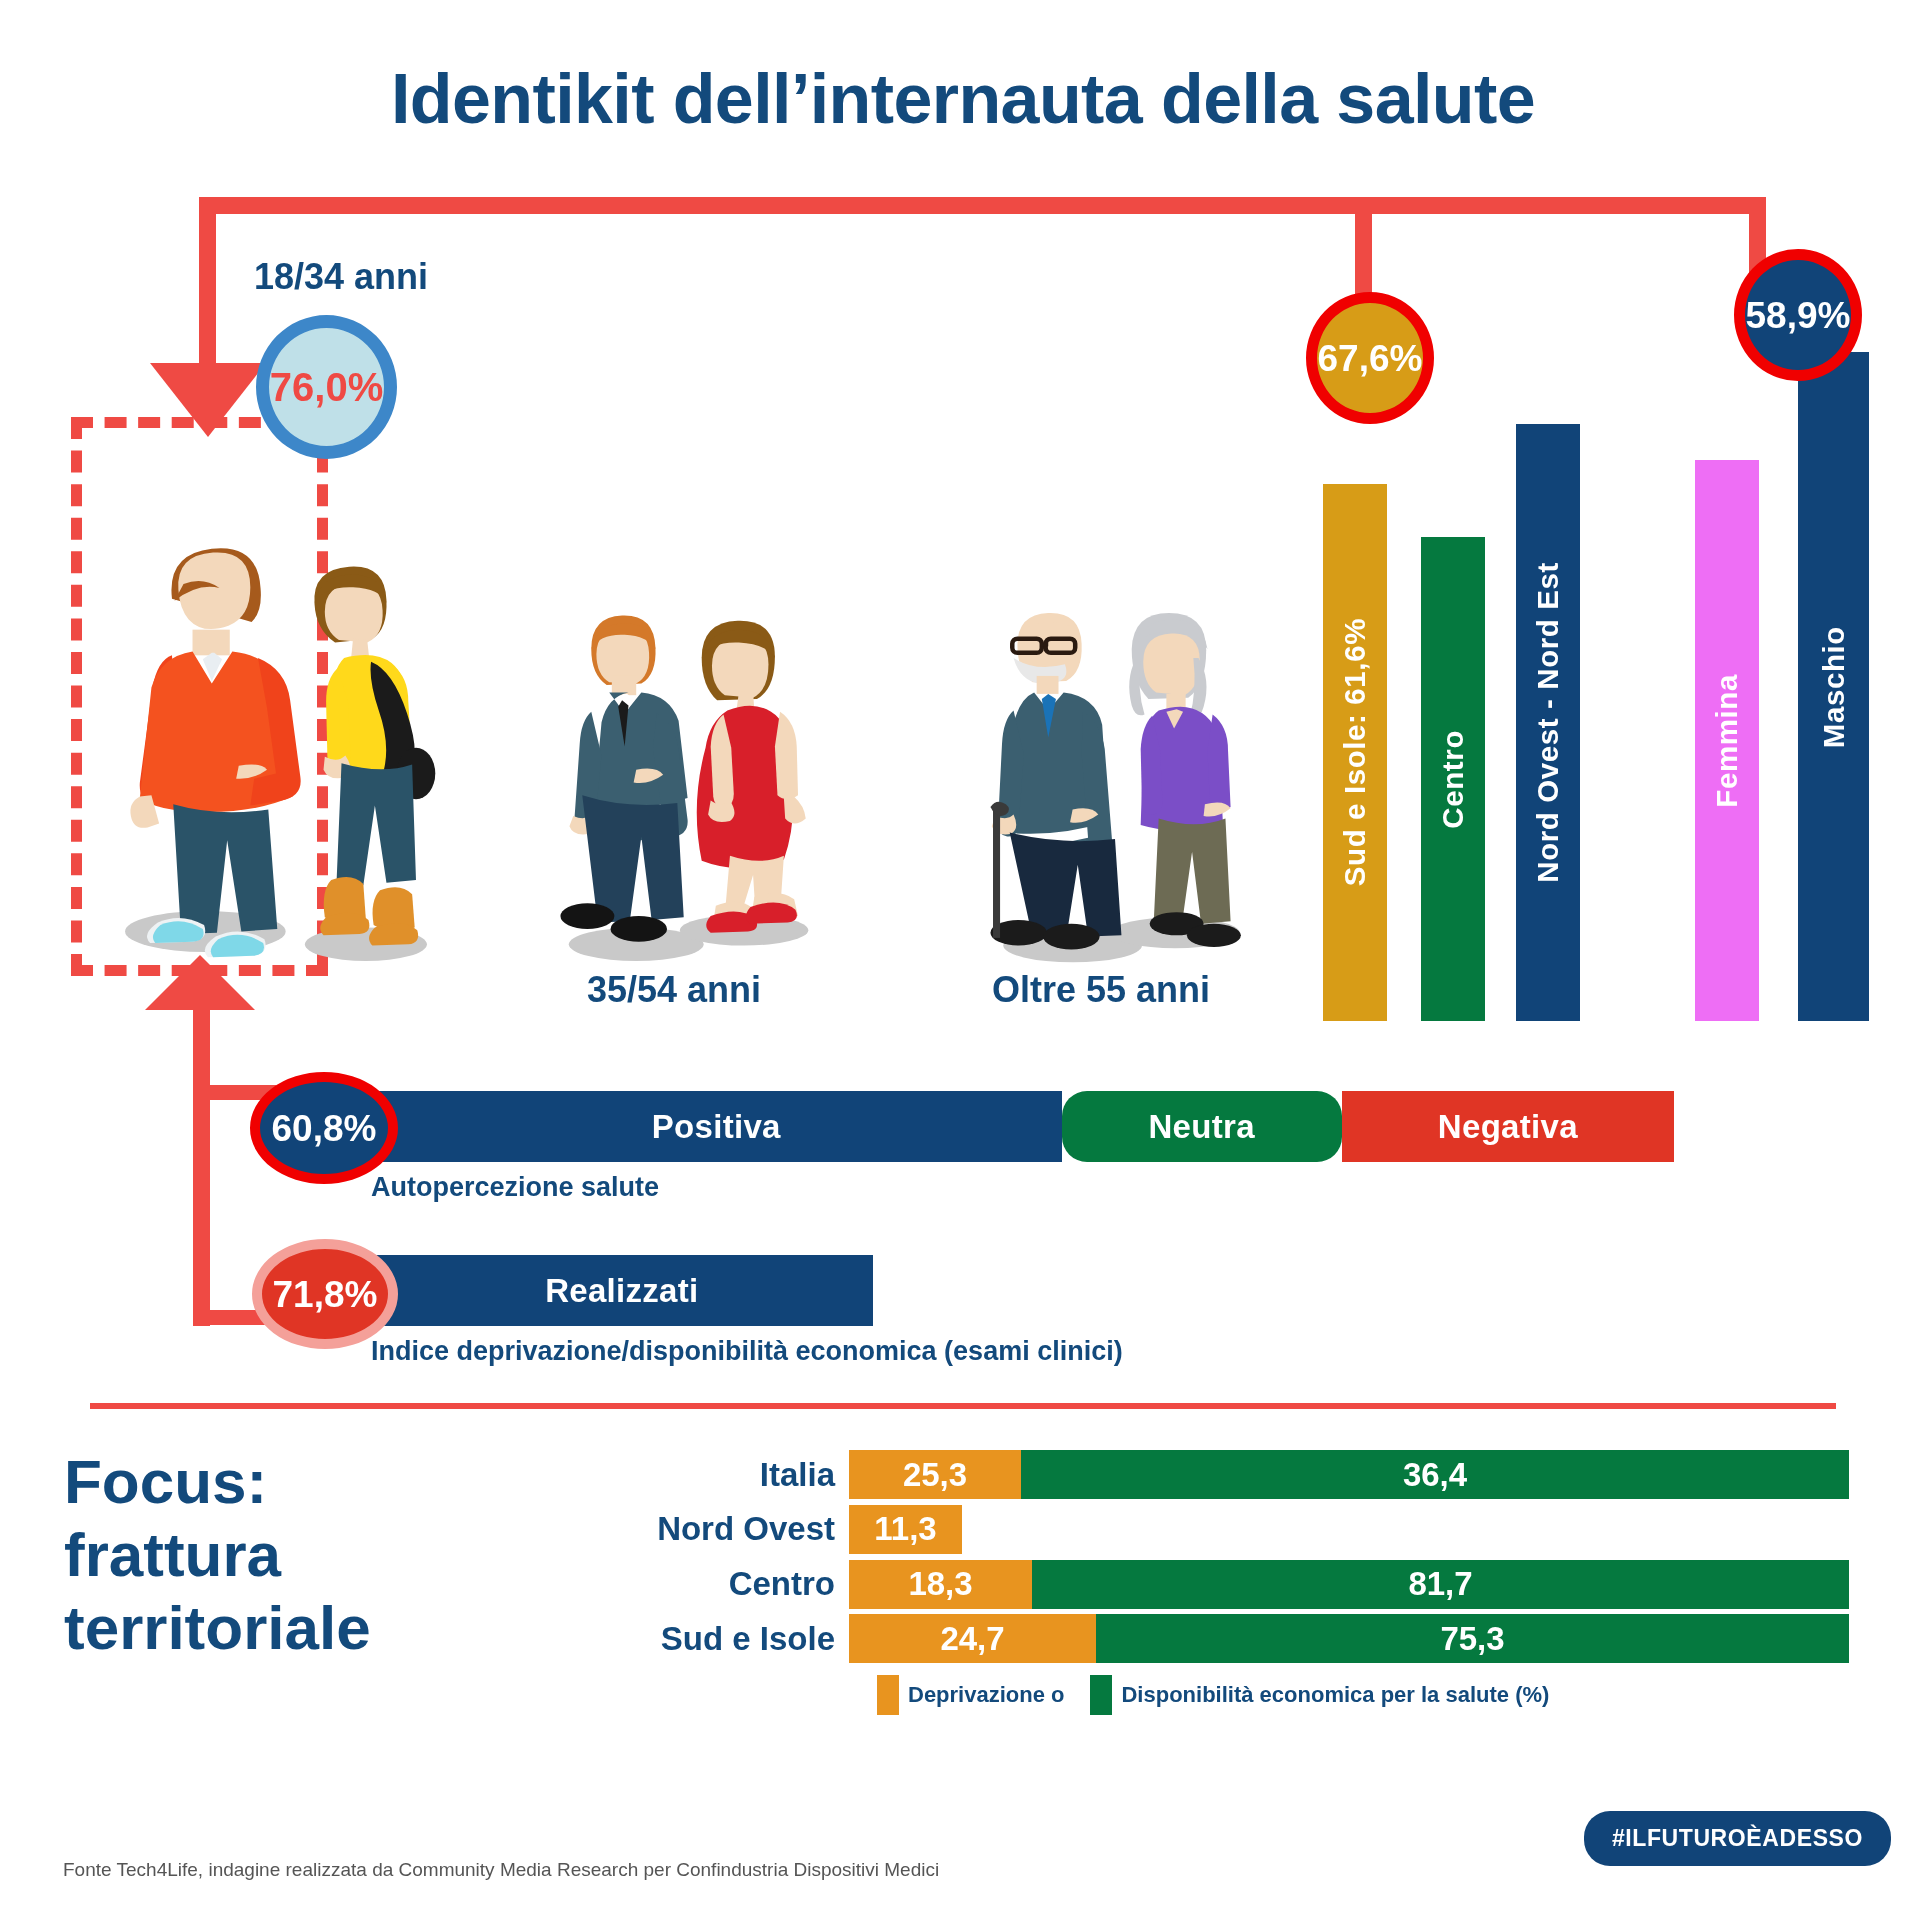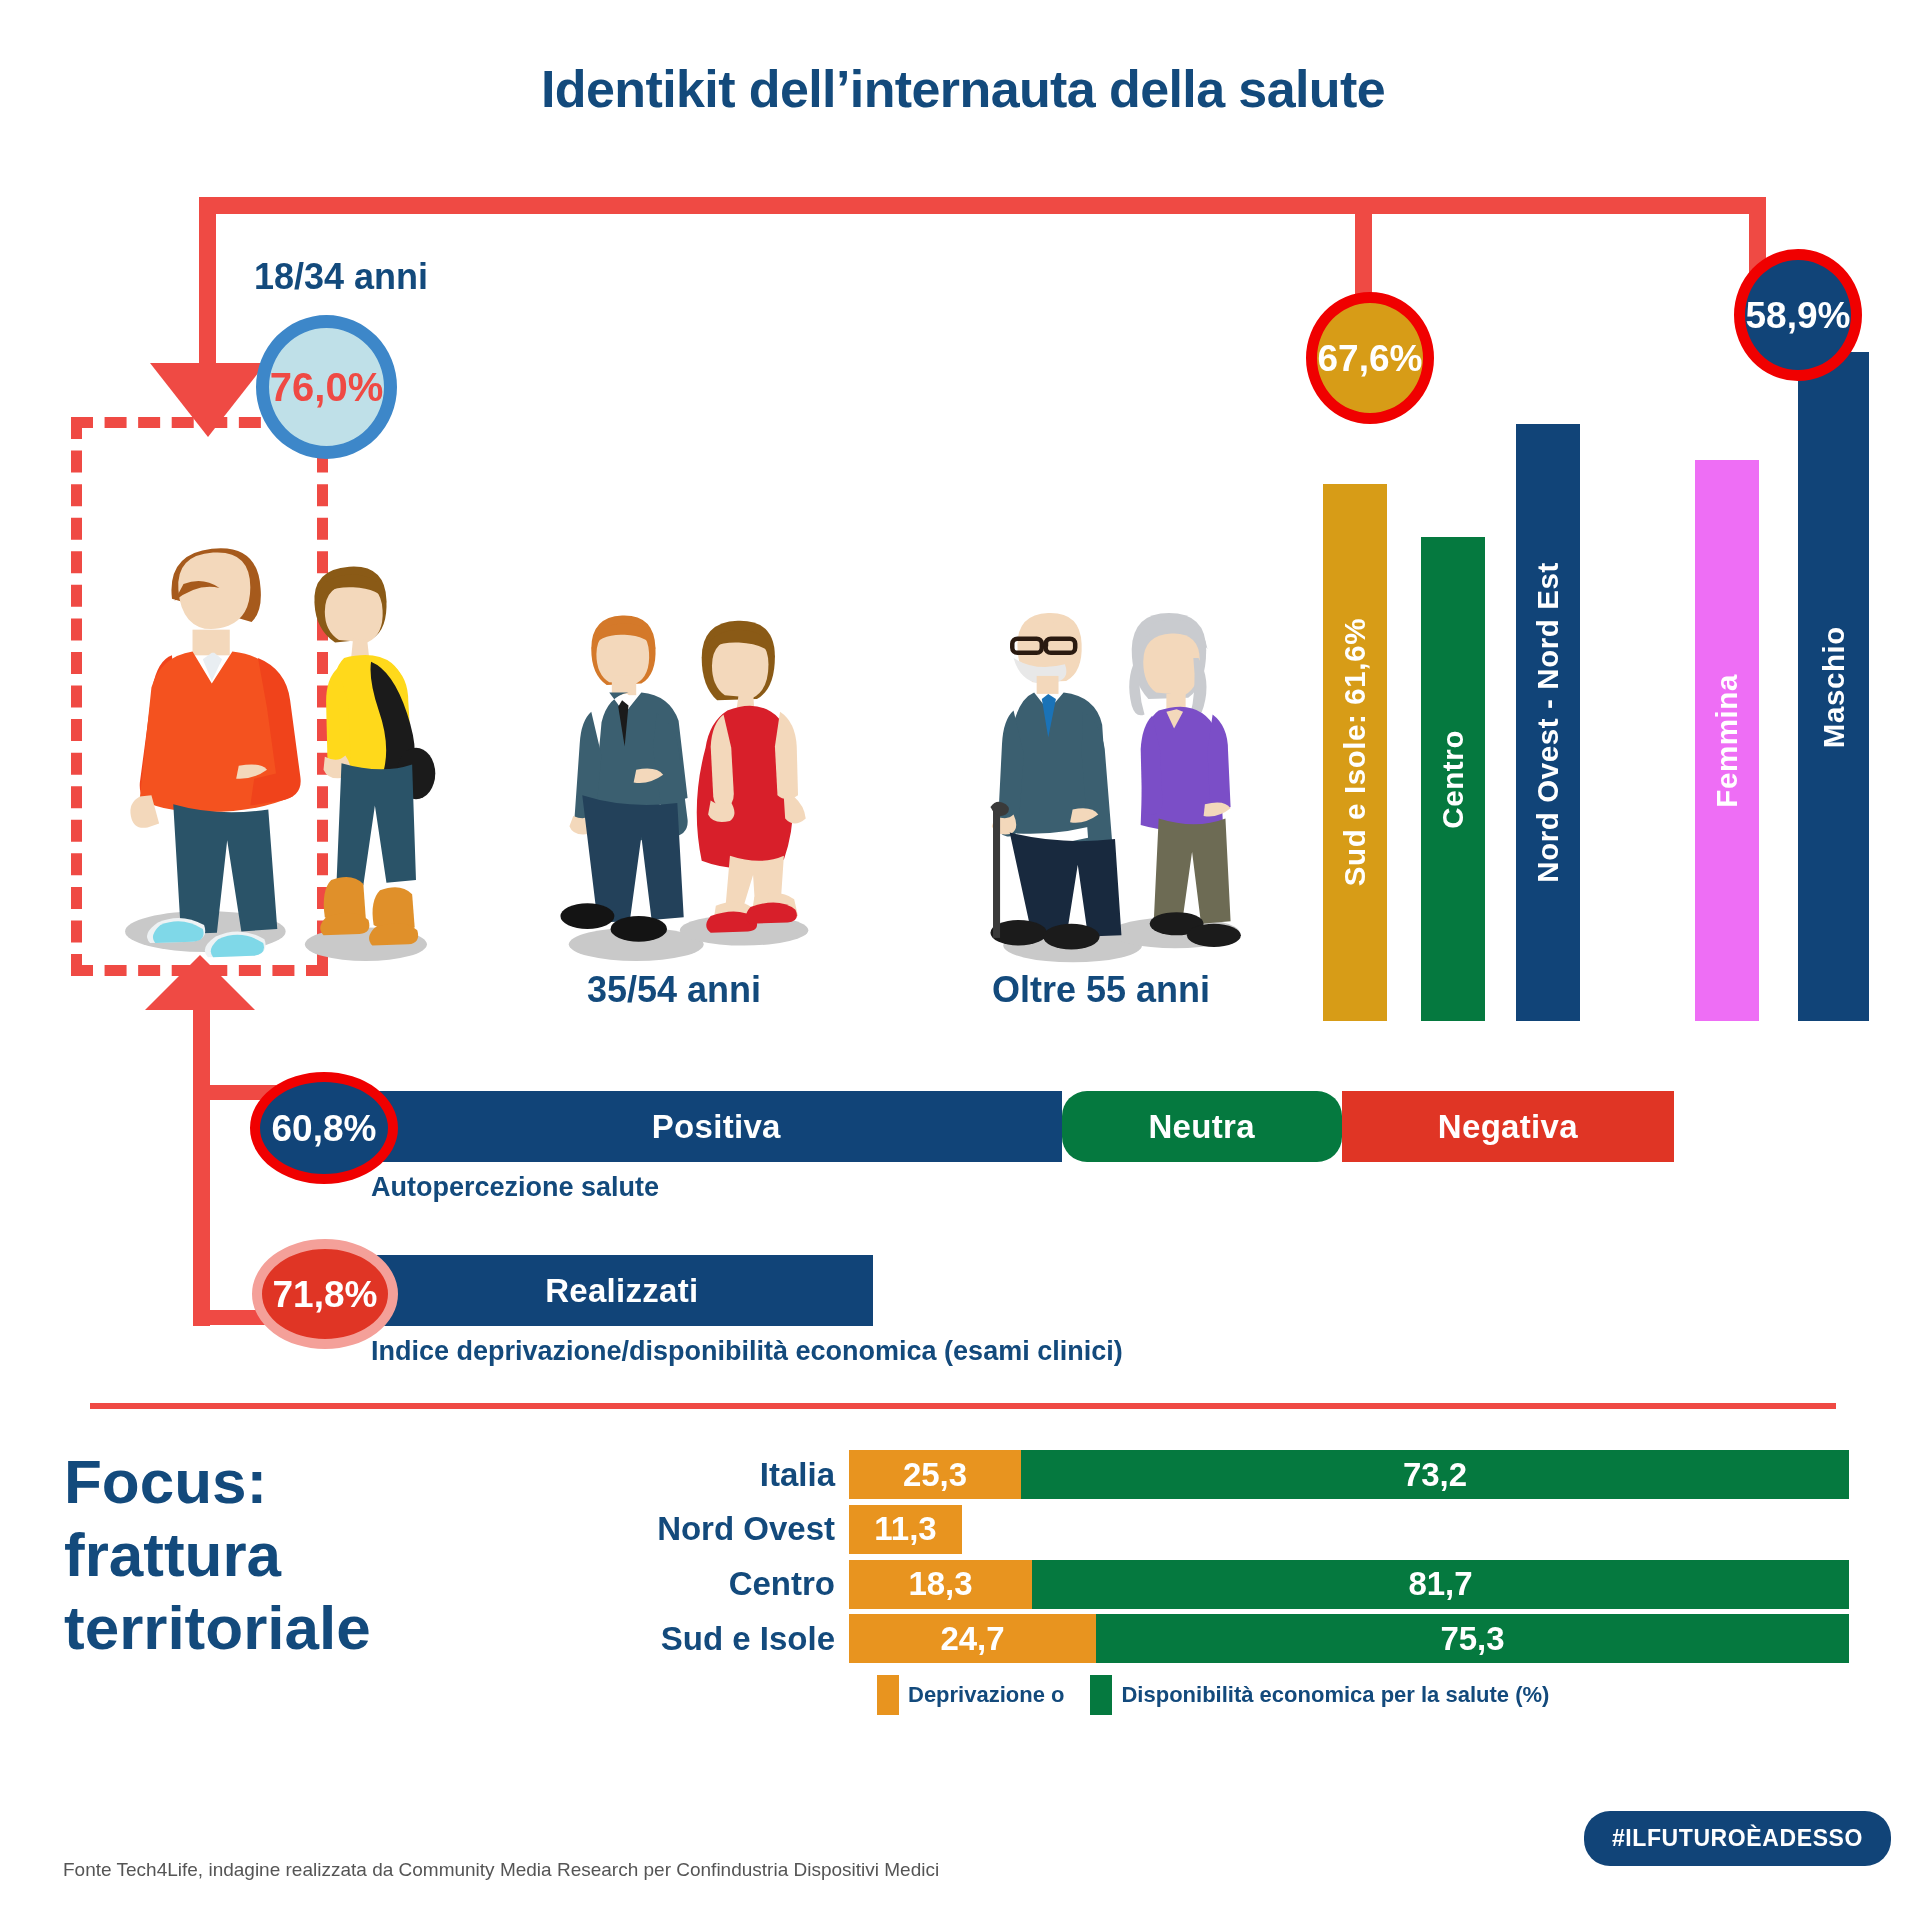--- a/index.html
+++ b/index.html
@@ -1,21 +1,21 @@
 <!DOCTYPE html>
 <html style="font-size:10.3px"><head>
 <meta charset="utf-8">
 <style>
   html,body{margin:0;padding:0;background:#ffffff;}
   body{width:1926px;height:1926px;position:relative;overflow:hidden;
        font-family:"Liberation Sans","DejaVu Sans",sans-serif;}
   .abs{position:absolute;}
   
   #title{top:59px;left:0;width:1926px;text-align:center;
-         font-size:52px;font-weight:bold;color:#134a7c;letter-spacing:-0.6px;
+         font-size:70px;font-weight:bold;color:#134a7c;letter-spacing:-0.6px;
          font-family:"Liberation Sans","DejaVu Sans",sans-serif;}
   
   .conn{background:#ef4a44;}
   
   #dashbox{left:71px;top:417px;width:257px;height:559px;
            border:11.6px dashed #ef4a44;box-sizing:border-box;}
   
   .circ{border-radius:50%;display:flex;align-items:center;justify-content:center;
         font-weight:bold;text-align:center;line-height:1;}
   
@@ -256,21 +256,21 @@
 
 <div class="abs" style="left:501px;top:1450px;width:1348px;">
 
   <div class="frow">
     <div class="flab">Italia</div>
     <div style="flex:1;display:flex;">
       <div class="fseg" style="width:17.2%;background:#e8941f;">
         <span>25,3</span>
       </div>
       <div class="fseg" style="width:82.8%;background:#05793f;">
-        <span>73,2</span>
+        <span>36,4</span>
       </div>
     </div>
   </div>
 
   <div class="frow">
     <div class="flab">Nord Ovest</div>
     <div style="flex:1;display:flex;">
       <div class="fseg" style="width:11.3%;background:#e8941f;">
         <span>11,3</span>
       </div>

